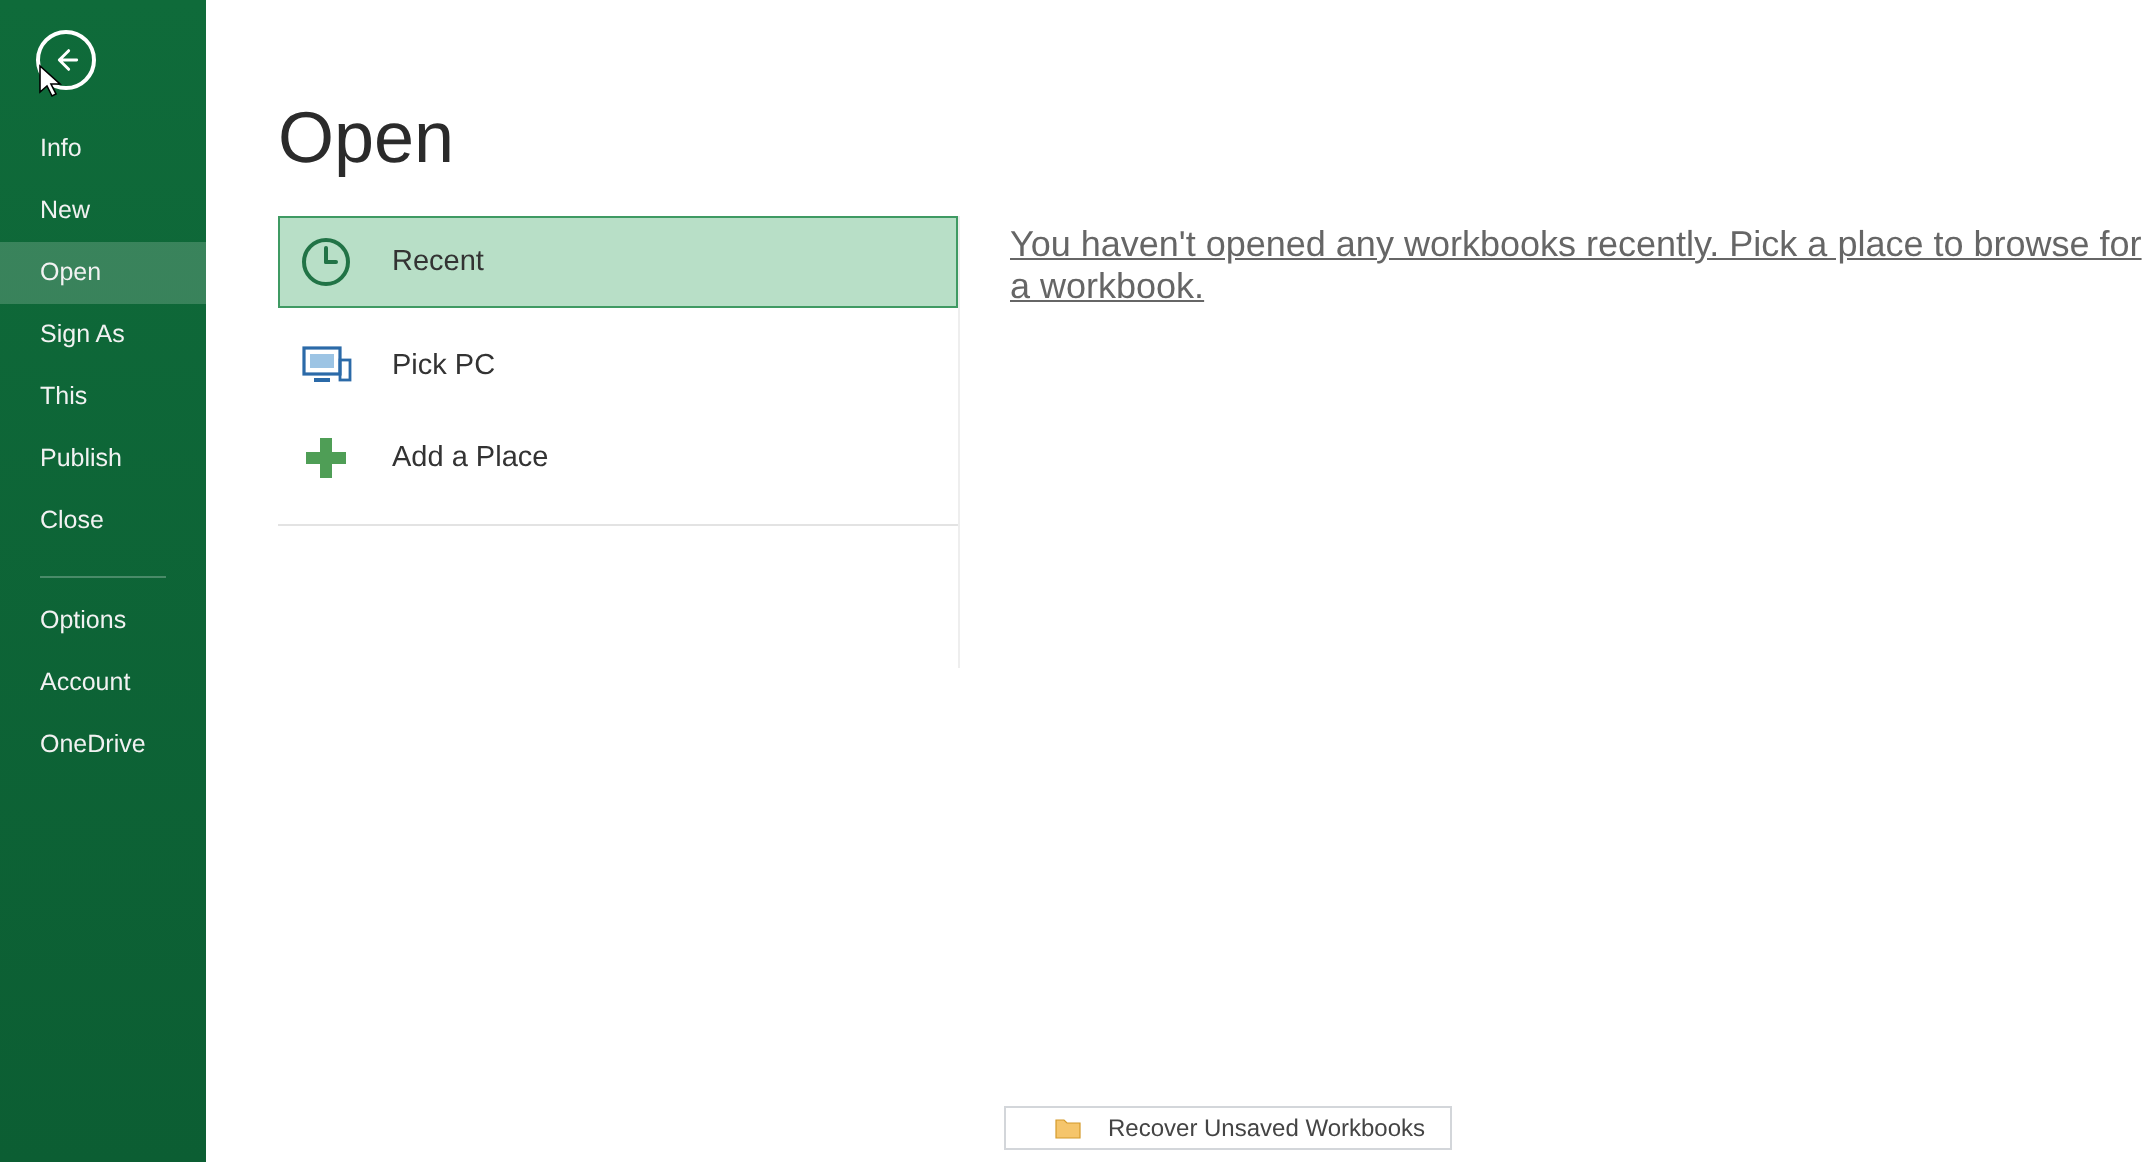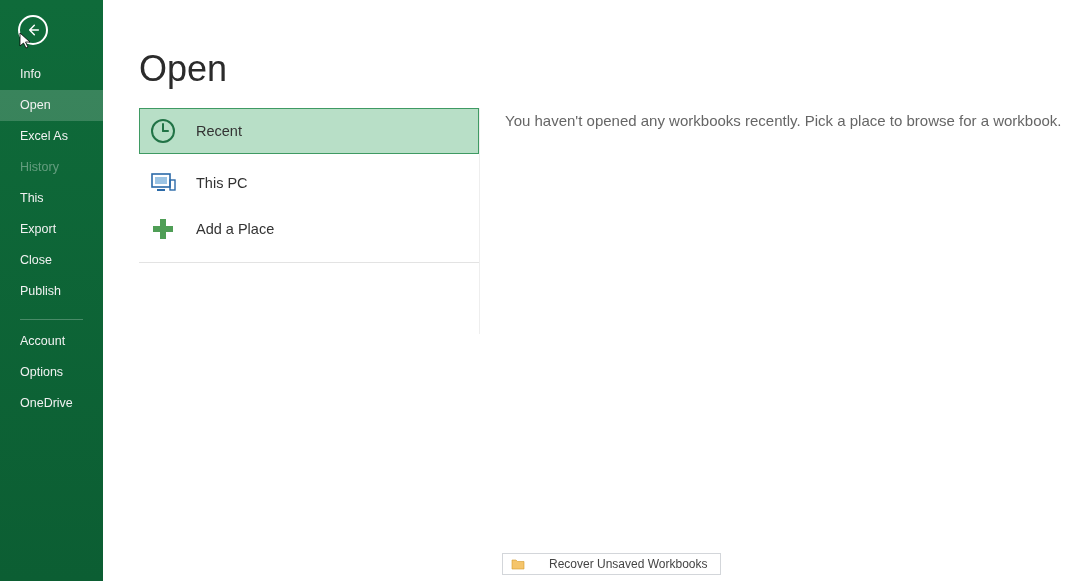--- a/index.html
+++ b/index.html
@@ -45,27 +45,27 @@
     .place-item {
       height: 46px; display: flex; align-items: center; gap: 20px;
       padding-left: 10px; cursor: pointer; border: 1px solid transparent;
     }
     .place-item.selected { background: #b8dfc7; border: 1px solid #3f9a63; }
     .place-icon { width: 26px; height: 26px; display: flex; align-items: center; justify-content: center; }
     .place-label { font-size: 14.5px; color: #333; }
     .place-divider { height: 1px; background: #e3e3e3; margin: 10px 0 6px 0; }
     .right-divider { position: absolute; left: 376px; top: 108px; width: 1px; height: 226px; background: #eee; }
 
-    .empty-msg { position: absolute; left: 402px; top: 112px; font-size: 15px; color: #666; }
+    .empty-msg { position: absolute; left: 402px; top: 112px; font-size: 18px; color: #666; text-decoration: underline; }
 
     .recover-btn {
       position: absolute; left: 399px; bottom: 6px;
-      height: 22px; padding: 0 12px 0 8px;
+      height: 22px; padding: 0 12px 0 24px;
       border: 1px solid #d3d6da; background: #fff;
-      display: flex; align-items: center; gap: 24px;
+      display: flex; align-items: center; gap: 13px;
       font-size: 12px; color: #444; cursor: pointer;
     }
     .recover-btn .ficon { width: 14px; height: 12px; display: inline-block; }
 
     
     .clock-ring { fill: none; stroke: #217346; stroke-width: 2; }
     .clock-hand { stroke: #217346; stroke-width: 2; stroke-linecap: round; }
   </style>
 </head>
 <body>
@@ -99,30 +99,29 @@
     <svg viewBox="0 0 24 24">
       <path d="M14 5 L7 12 L14 19 M7 12 H20" fill="none" stroke="#fff" stroke-width="2.2" stroke-linecap="round" stroke-linejoin="round"></path>
     </svg>
   </div>
   <svg class="cursor" width="14" height="18" viewBox="0 0 14 18">
     <path d="M1 1 L1 14 L4.5 11 L7 16 L9 15 L6.5 10 L11 10 Z" fill="#fff" stroke="#000" stroke-width="0.8"></path>
   </svg>
 
   <div class="side-items">
     <div class="side-item">Info</div>
+    <div class="side-item">New</div>
     <div class="side-item active">Open</div>
-    <div class="side-item">Excel As</div>
-    <div class="side-item disabled">History</div>
+    <div class="side-item">Sign As</div>
     <div class="side-item">This</div>
-    <div class="side-item">Export</div>
+    <div class="side-item">Publish</div>
     <div class="side-item">Close</div>
-    <div class="side-item">Publish</div>
     <div class="side-divider"></div>
+    <div class="side-item">Options</div>
     <div class="side-item">Account</div>
-    <div class="side-item">Options</div>
     <div class="side-item">OneDrive</div>
   </div>
 </div>
 
 <div class="main">
   <h1 class="page-title">Open</h1>
 
   <div class="places-col">
 
     <div class="place-item selected">
@@ -141,21 +140,21 @@
 
     <div class="place-item">
       <span class="place-icon">
         <svg width="26" height="22" viewBox="0 0 26 22">
           <rect x="2" y="2" width="18" height="13" fill="none" stroke="#2b6aa8" stroke-width="1.6"></rect>
           <rect x="5" y="5" width="12" height="7" fill="#9cc4e4"></rect>
           <rect x="7" y="17" width="8" height="2" fill="#2b6aa8"></rect>
           <rect x="20" y="8" width="5" height="10" fill="none" stroke="#2b6aa8" stroke-width="1.4"></rect>
         </svg>
       </span>
-      <span class="place-label">This PC</span>
+      <span class="place-label">Pick PC</span>
     </div>
 
     <div class="place-item">
       <span class="place-icon">
         <svg width="24" height="24" viewBox="0 0 24 24">
           <rect x="9" y="2" width="6" height="20" fill="#4f9e56"></rect>
           <rect x="2" y="9" width="20" height="6" fill="#4f9e56"></rect>
         </svg>
       </span>
       <span class="place-label">Add a Place</span>

